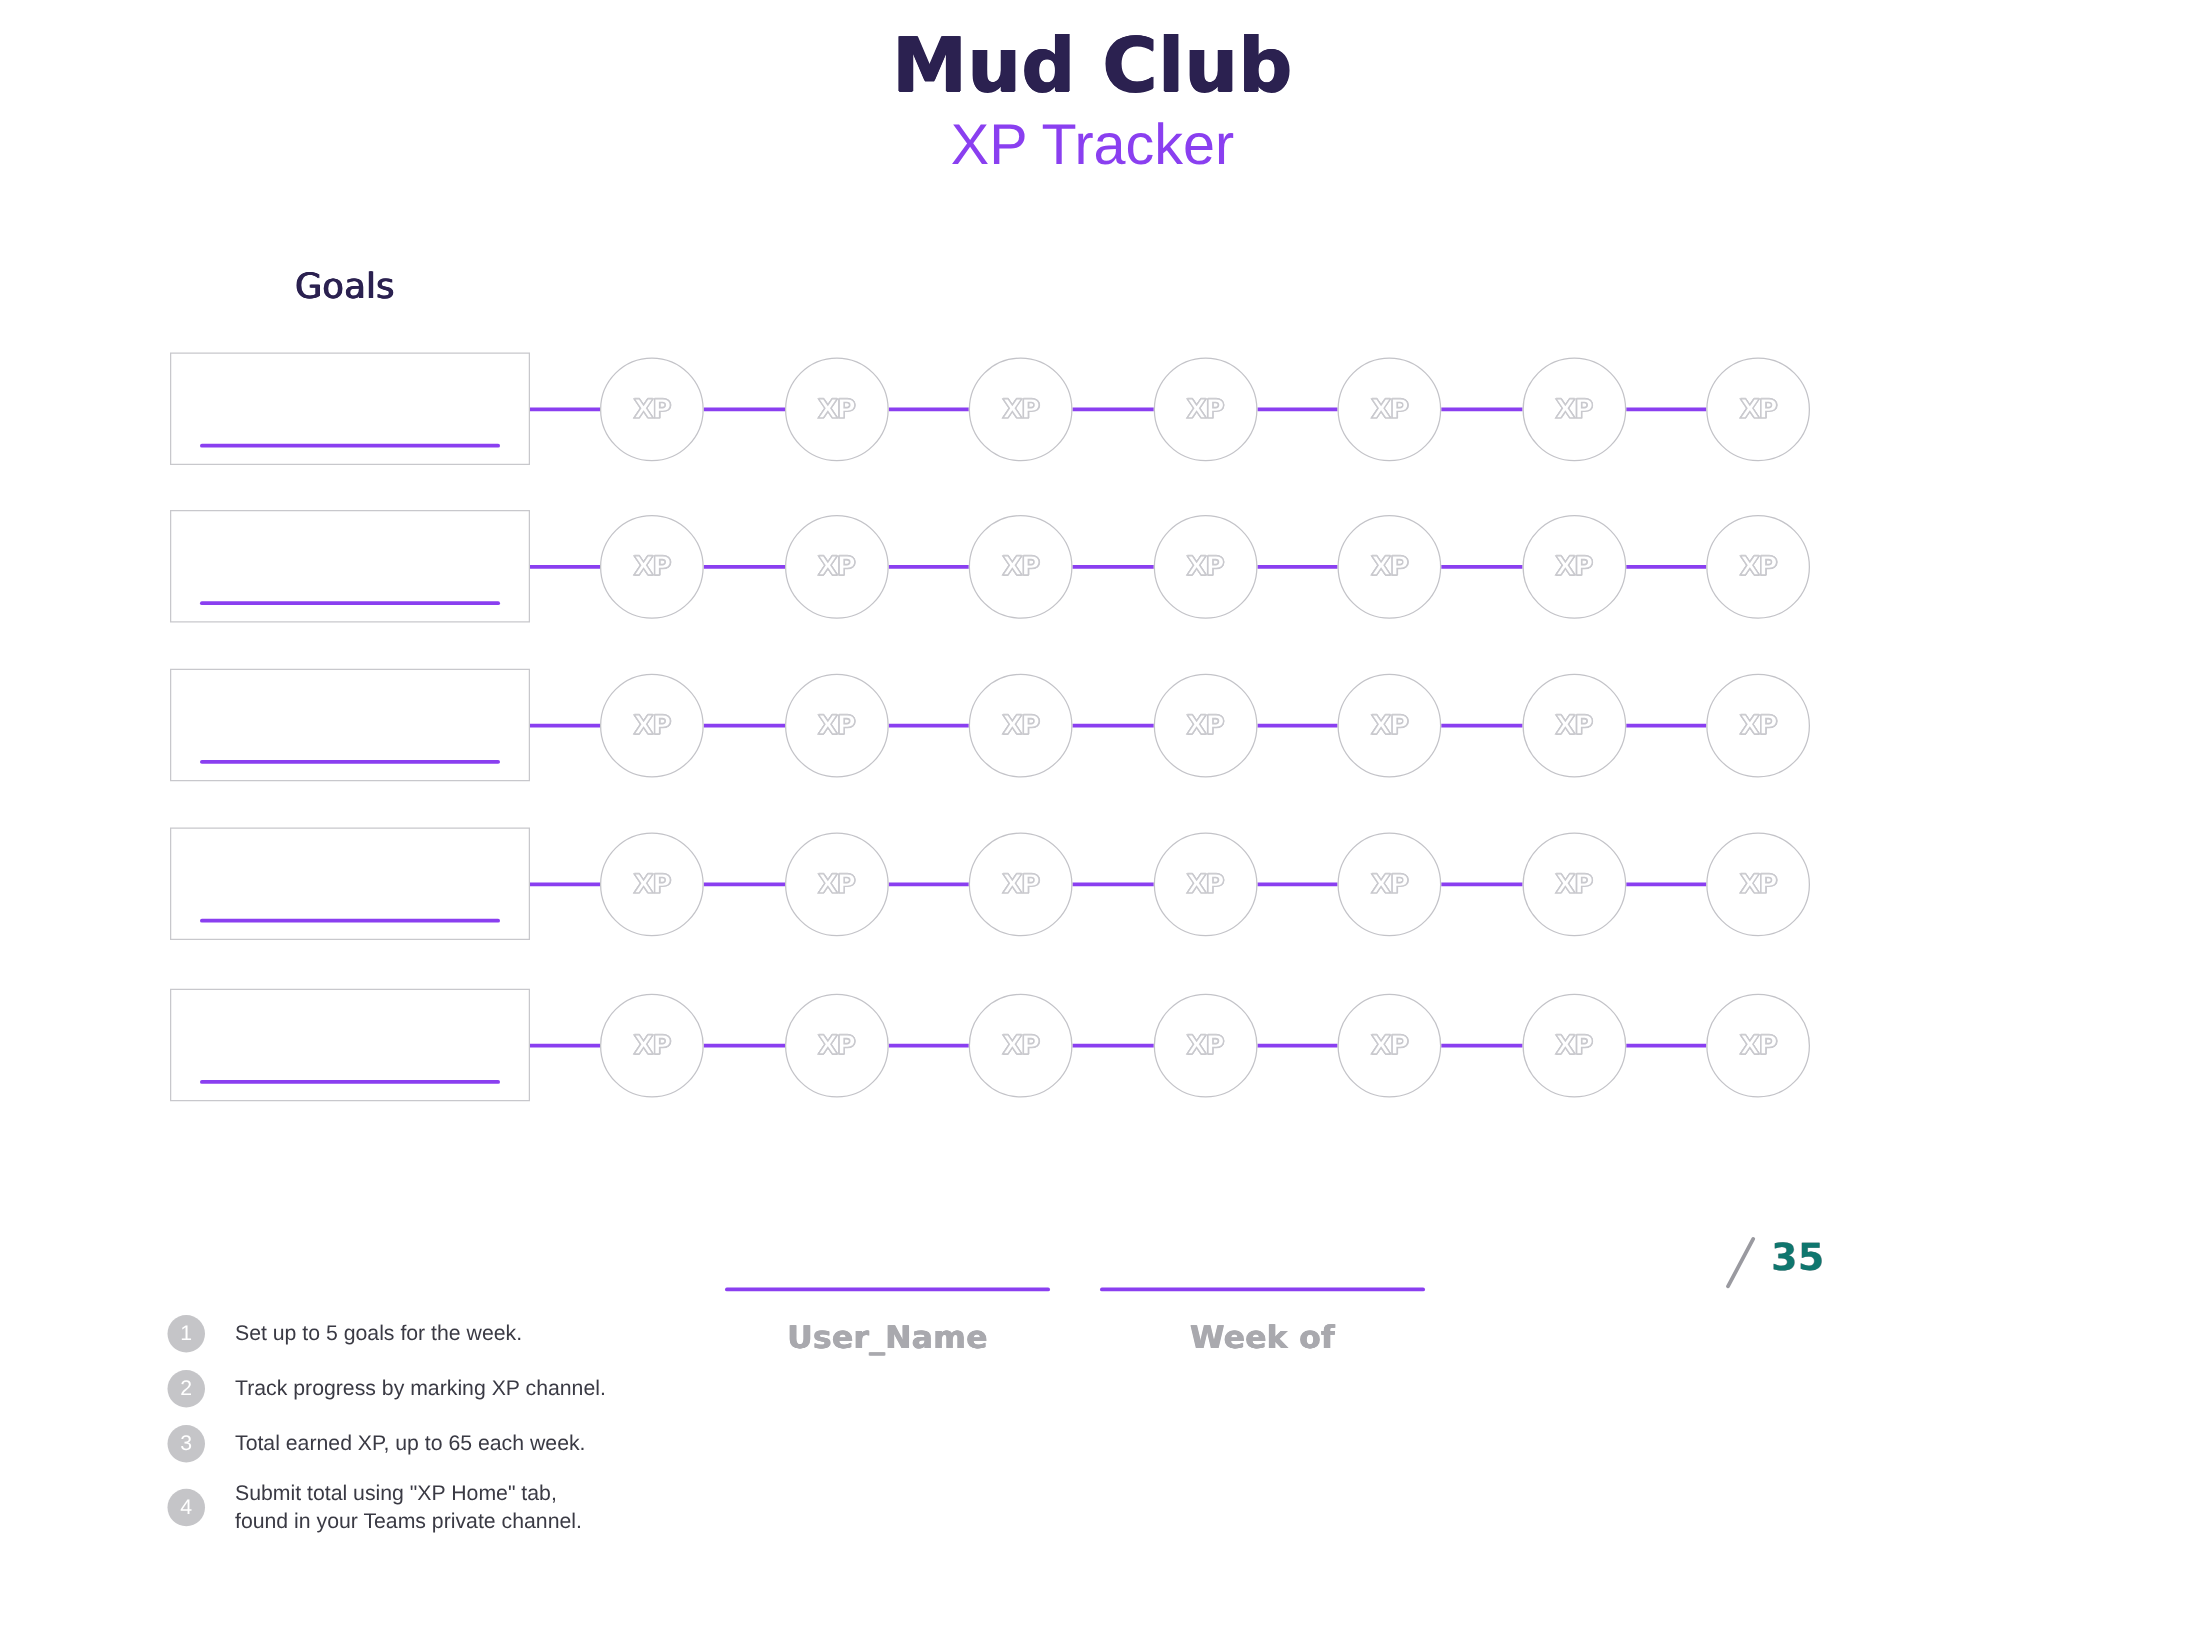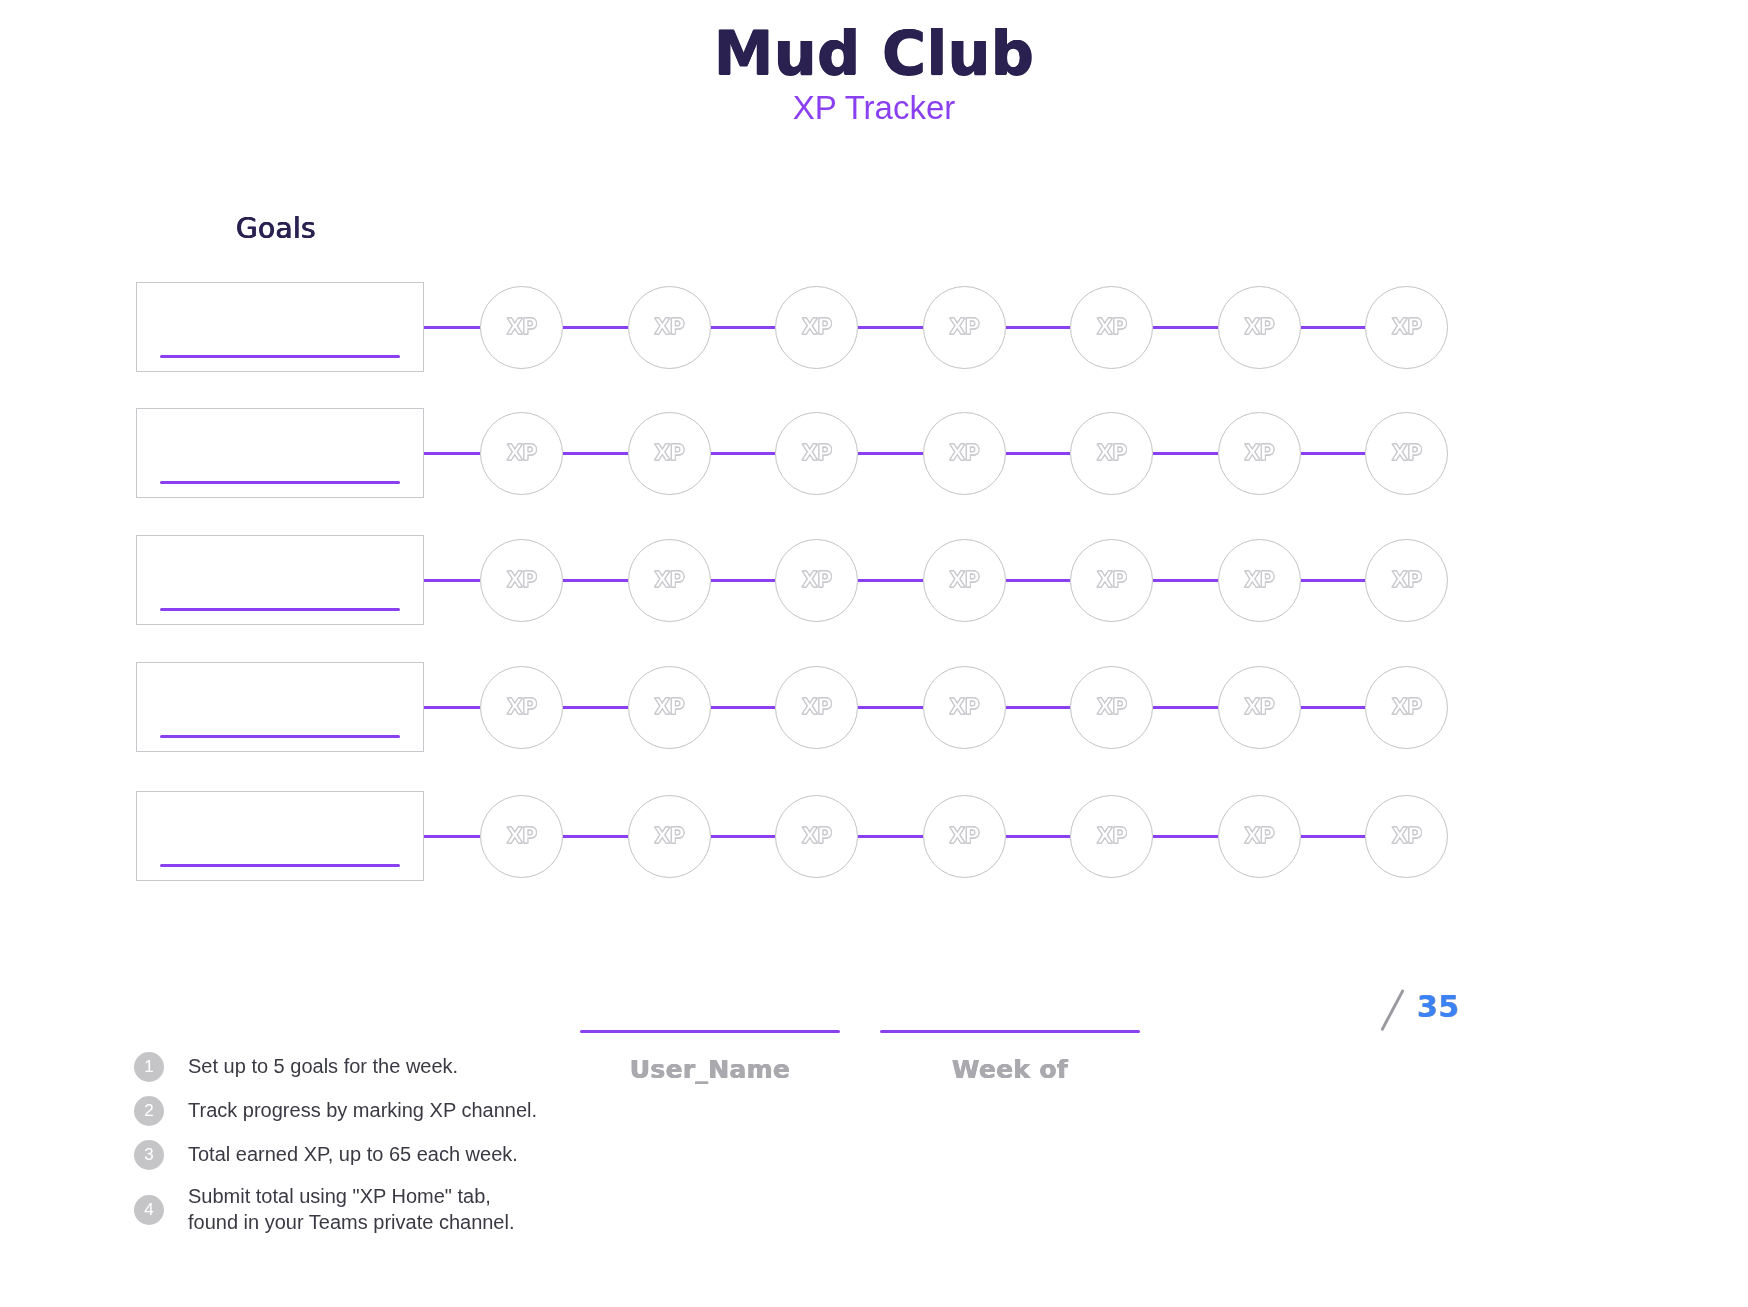--- a/index.html
+++ b/index.html
@@ -29,21 +29,21 @@
     font-weight: bold;
     font-size: 60px;
     letter-spacing: 0.5px;
     color: #2b2150;
     line-height: 1.05;
     text-shadow: 0.6px 0 0 #2b2150, -0.6px 0 0 #2b2150, 0 0.6px 0 #2b2150;
   }
   .title-sub {
     font-family: "Liberation Sans", sans-serif;
     font-weight: 400;
-    font-size: 33px;
+    font-size: 46px;
     color: #8a3ff0;
     line-height: 1.15;
     margin-top: 4px;
   }
 
   
   .goals-heading {
     position: absolute;
     left: 236px;
     top: 212px;
@@ -152,21 +152,21 @@
     font-family: "Liberation Sans", sans-serif;
     font-size: 17px;
     display: flex;
     align-items: center;
     justify-content: center;
     flex: 0 0 auto;
   }
   .instr-text {
     margin-left: 24px;
     font-family: "Liberation Sans", sans-serif;
-    font-size: 20px;
+    font-size: 17px;
     color: #3a3a44;
     line-height: 1.28;
     white-space: pre-line;
   }
 
   
   .footer-fields {
     position: absolute;
     left: 580px;
     top: 1030px;
@@ -214,21 +214,21 @@
     transform-origin: center;
     border-radius: 2px;
   }
   .max-value {
     position: absolute;
     left: 32px;
     top: 4px;
     font-family: "DejaVu Sans", sans-serif;
     font-weight: bold;
     font-size: 30px;
-    color: #3b82f6;
+    color: #0f766e;
     letter-spacing: 0.5px;
     text-shadow: 0.4px 0 0 #a9a9ae, -0.4px 0 0 #a9a9ae;
   }
 </style>
 </head>
 <body>
 
 <div class="title-block">
   <div class="title-main">Mud Club</div>
   <div class="title-sub">XP Tracker</div>

